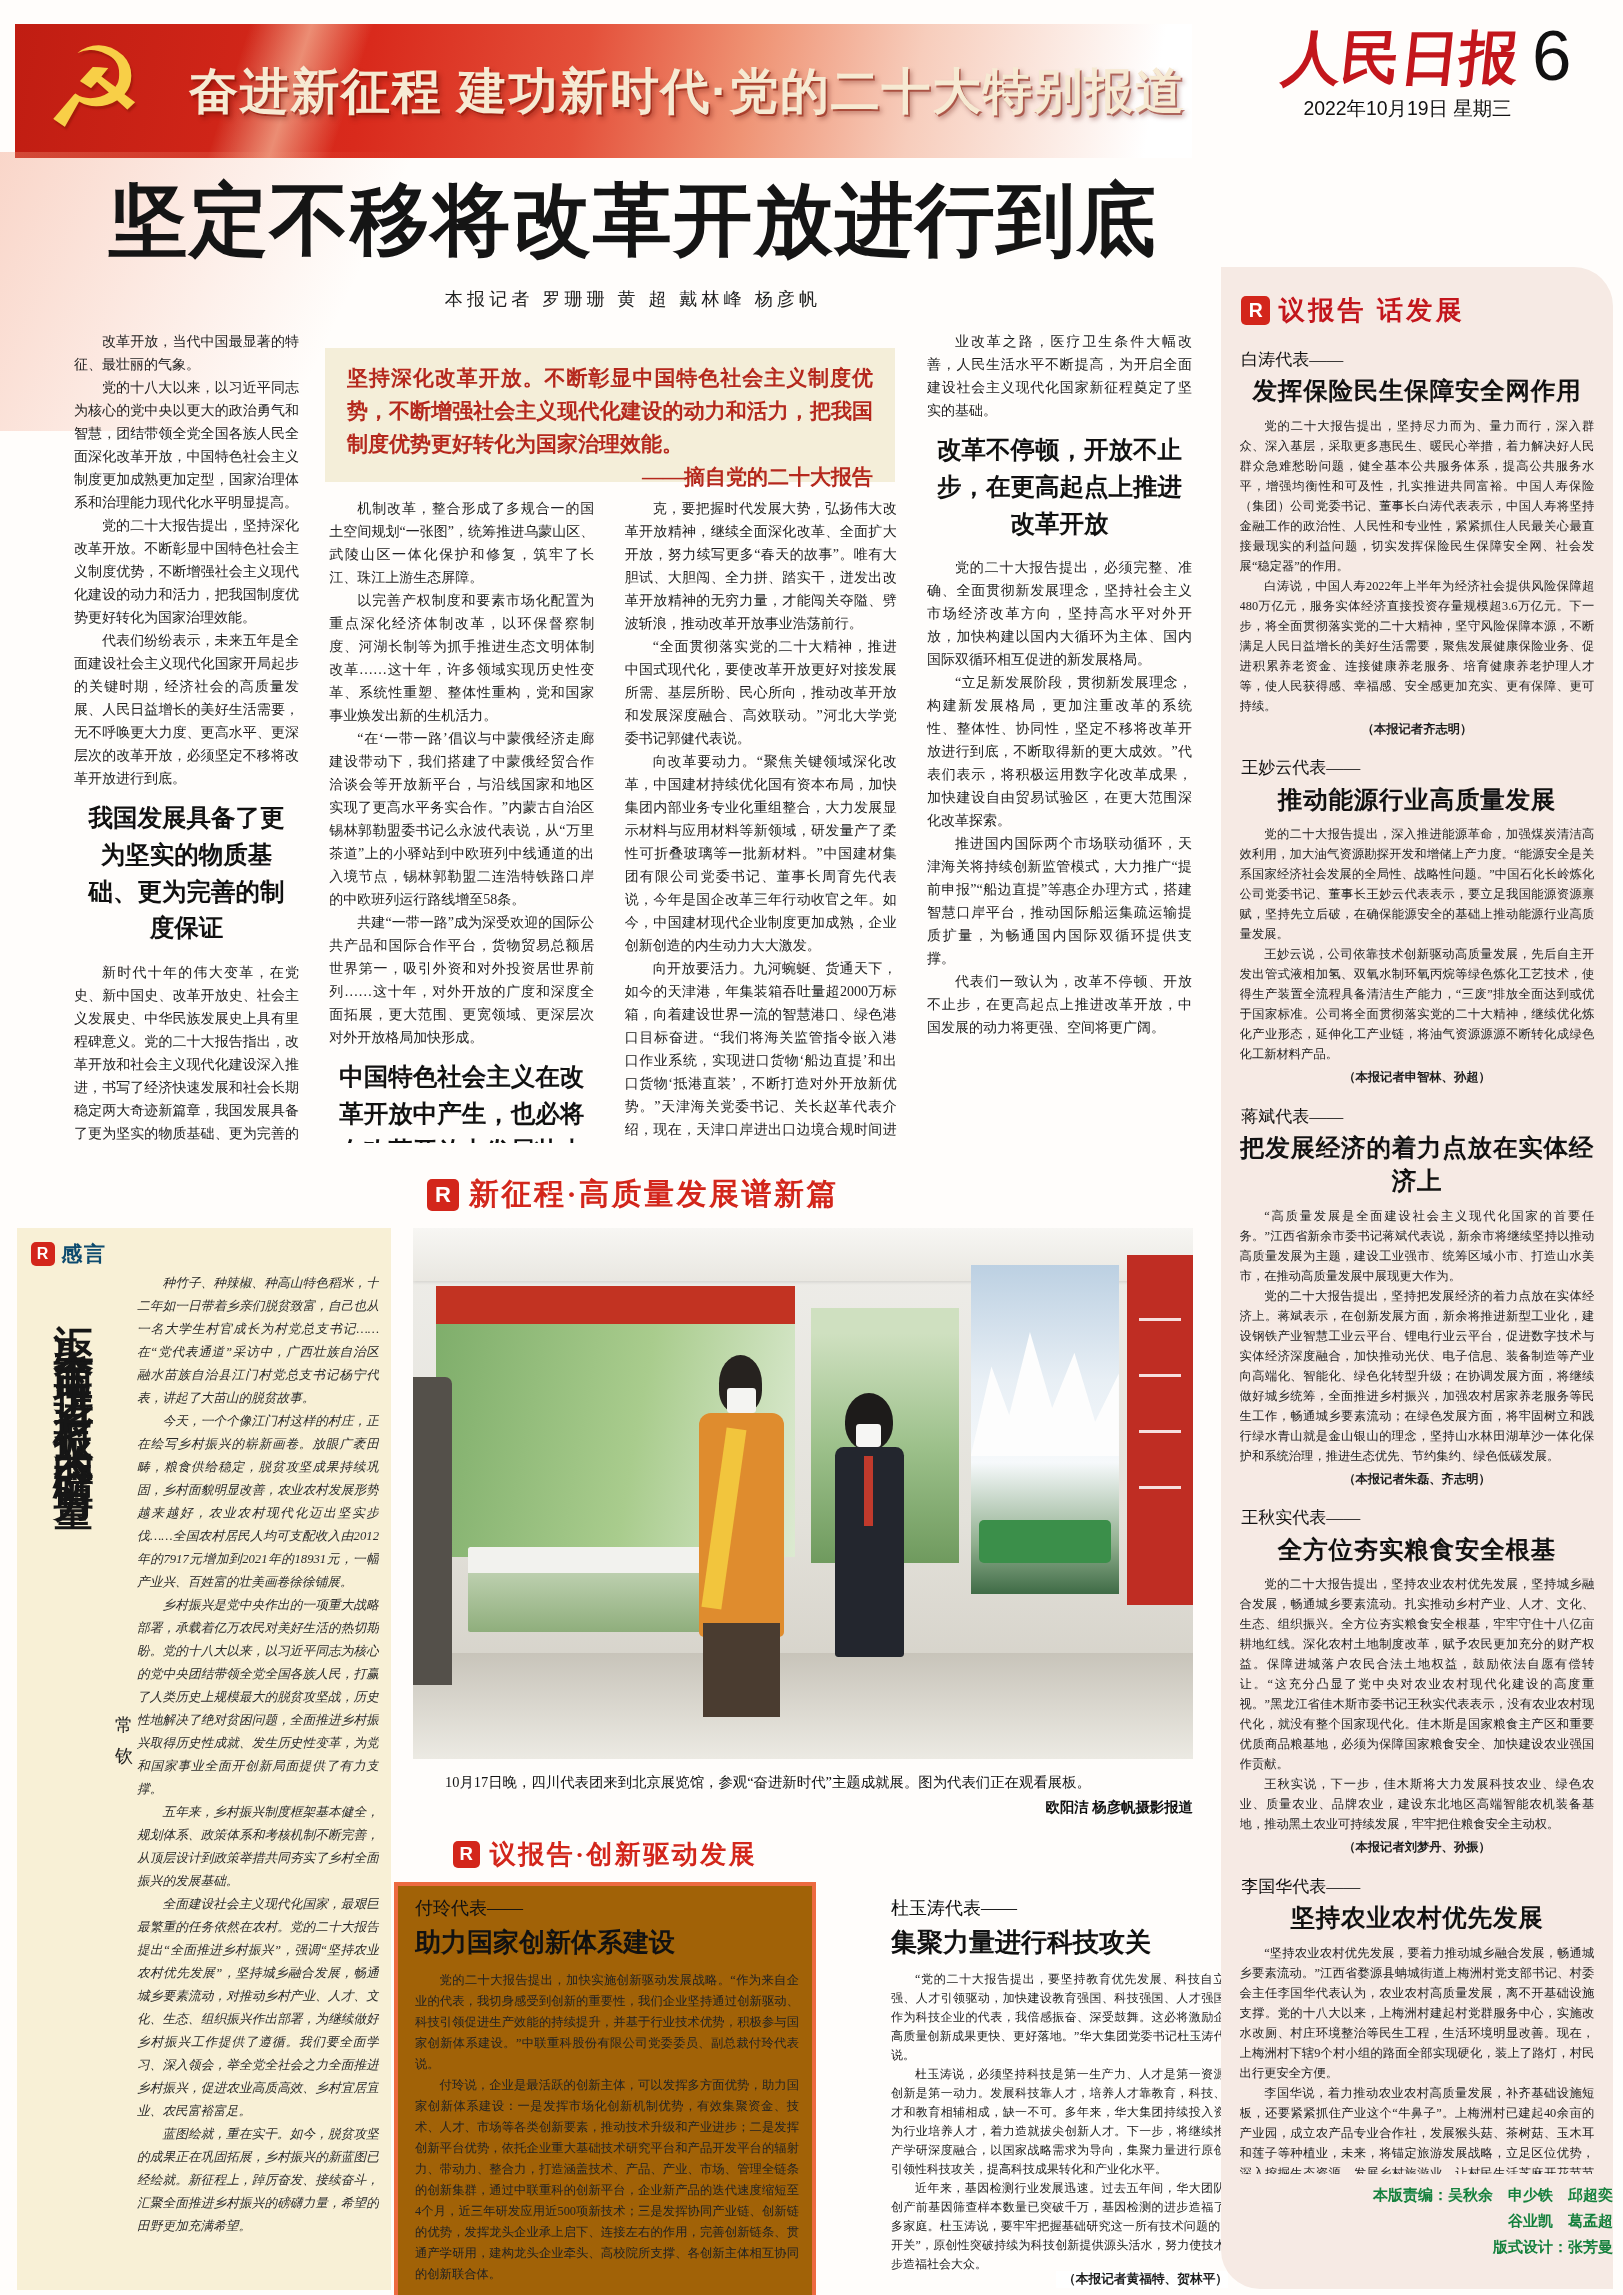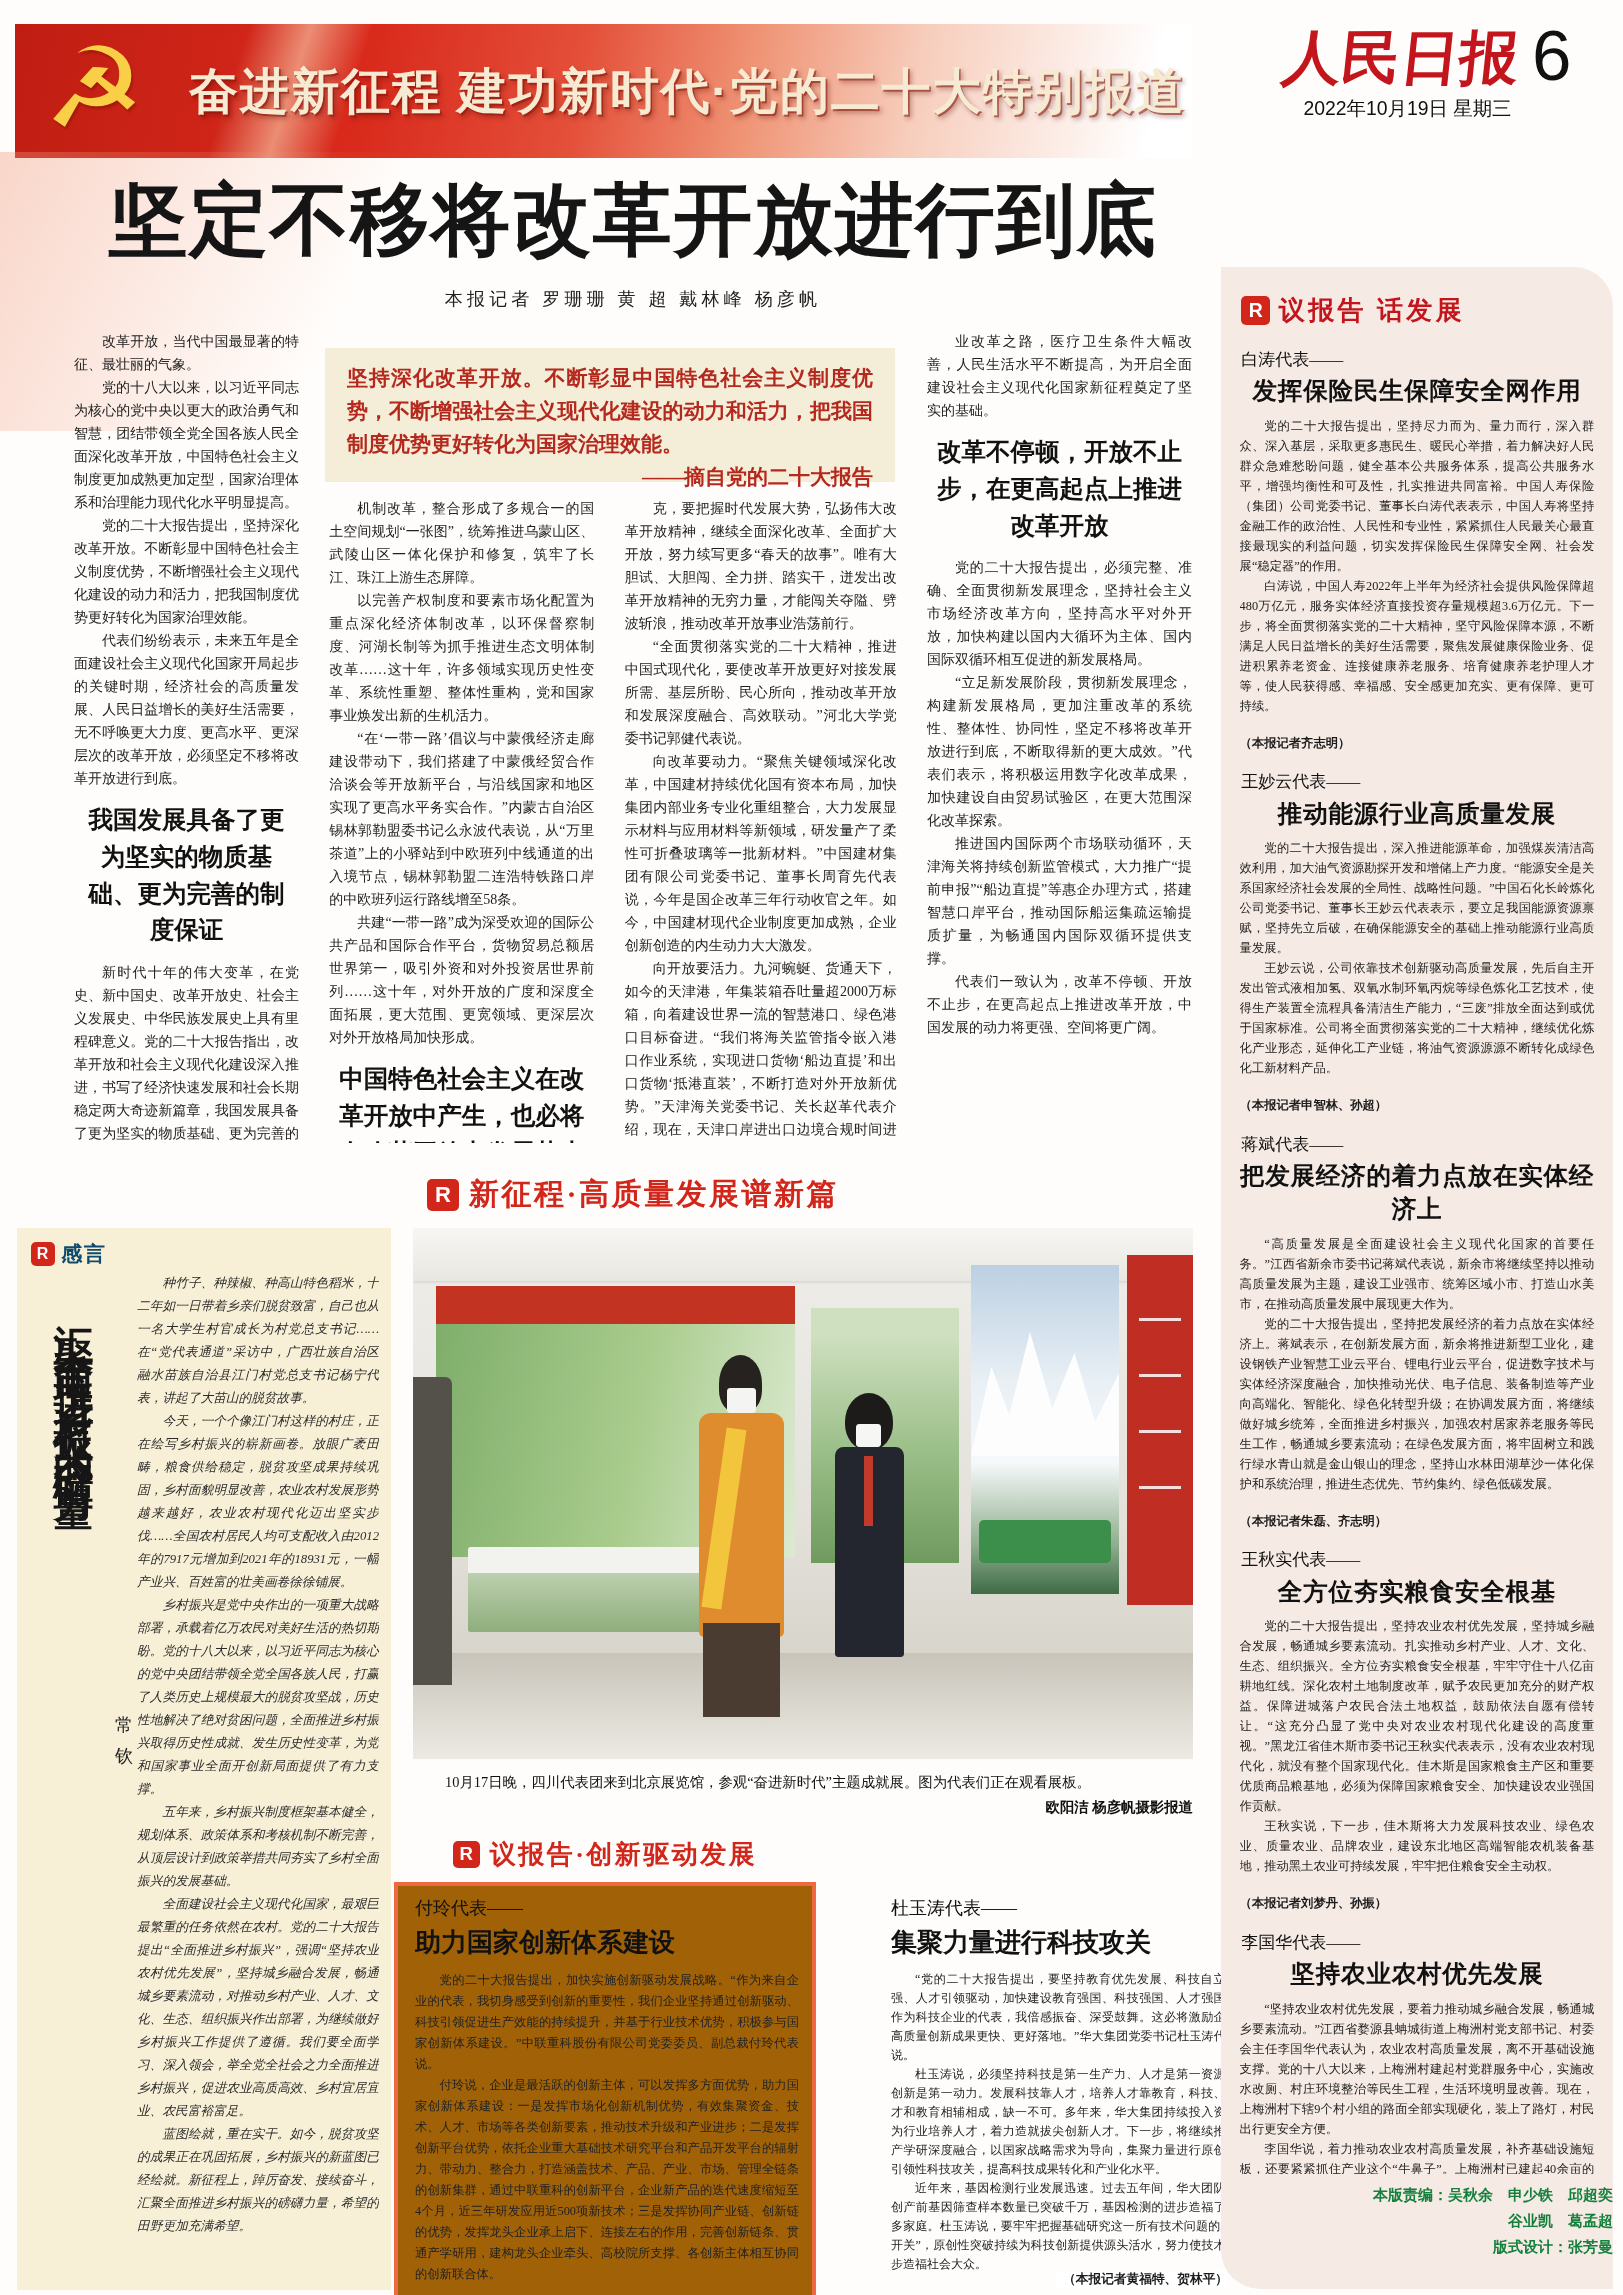--- a/index.html
+++ b/index.html
@@ -40,21 +40,21 @@
     font-size:21px;line-height:1.58;text-align:justify;}
   .quotebox .qtext{text-indent:2em;display:inline;}
   .qsrc{float:right;font-weight:700;}
   
   .cols{left:74px;top:330px;width:1118px;height:813px;display:flex;justify-content:space-between;overflow:hidden;}
   .col{overflow:hidden;height:813px;}
   .col1{width:225px;}.col2{width:265px;}.col3{width:272px;}.col4{width:265px;}
   .col p{margin:0;font-size:14px;line-height:23px;text-align:justify;text-indent:2em;color:#222;}
   .col .spacer{height:167px;}
   .col h3{margin:12px 5px 12px 5px;font-size:24.5px;line-height:1.5;font-weight:900;text-align:center;color:#111;
-    font-family:Liberation Serif, serif;}
+    font-family:Liberation Mono, monospace;}
   
   .band{display:flex;align-items:center;justify-content:center;gap:10px;}
   .band1{left:74px;top:1174px;width:1118px;height:41px;}
   .band2{left:394px;top:1836px;width:422px;height:36px;}
   .rlogo{display:inline-flex;align-items:center;justify-content:center;background:#d3261b;color:#fff;
     border-radius:5px;font-family:"Liberation Sans",sans-serif;font-weight:900;}
   .band1 .rlogo{width:32px;height:32px;font-size:22px;}
   .band2 .rlogo{width:27px;height:27px;font-size:18.6px;}
   .bandtext{color:#d3261b;font-weight:900;letter-spacing:2.5px;font-family:"Liberation Serif",serif;}
   .band1 .bandtext{font-size:30px;}
@@ -123,21 +123,21 @@
   .sb-header{display:flex;align-items:center;gap:8.5px;margin:1.7px 0 20px 1.7px;}
   .sb-header .rlogo{width:29px;height:29px;font-size:19.4px;}
   .sb-header .t{color:#c3161c;font-weight:900;font-size:26px;letter-spacing:3.4px;
     font-family:"Liberation Serif",serif;}
   .sb-list{max-height:1826px;overflow:hidden;}
   .sb-art{margin-bottom:18.6px;}
   .sb-art .label{font-size:17px;color:#111;margin:0 0 3.4px 1.7px;}
   .sb-art h2{margin:0 0 8.5px 0;text-align:center;font-size:24.5px;font-weight:900;color:#111;
     font-family:"Liberation Serif",serif;letter-spacing:0.8px;}
   .sb-art p.sp{margin:0;font-size:12.3px;line-height:20px;text-align:justify;text-indent:2em;color:#222;}
-  .sb-art .scredit{text-align:left;font-size:12.3px;font-weight:700;margin-top:19px;}
+  .sb-art .scredit{text-align:center;font-size:12.3px;font-weight:700;margin-top:5px;}
   .sb-footer{position:absolute;left:0;right:0;bottom:29px;text-align:center;}
   .sb-footer div{font-size:15px;font-weight:700;line-height:26px;color:#15803d;text-align:right;}
 </style>
 </head>
 <body>
 
 <div>
 
   <div class="abs banner">
     <div class="streak"></div>

